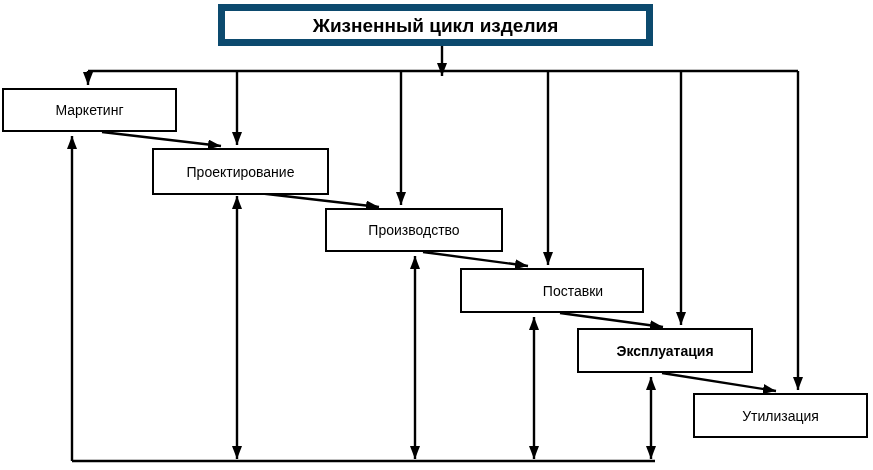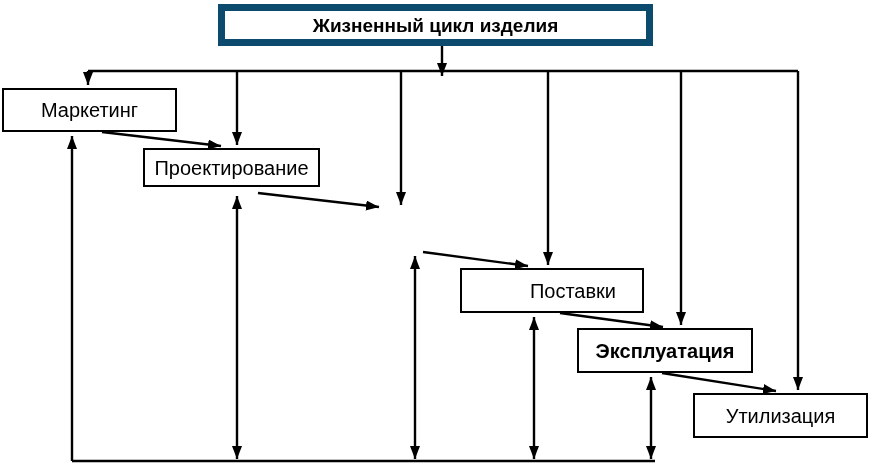--- a/index.html
+++ b/index.html
@@ -27,21 +27,21 @@
     position: absolute;
     box-sizing: border-box;
     background: #ffffff;
     border: 2px solid #000000;
     display: flex;
     align-items: center;
     justify-content: center;
     z-index: 2;
   }
   .node-label {
-    font-size: 20px;
+    font-size: 14px;
     color: #000000;
     white-space: nowrap;
     line-height: 1;
   }
   .title-node {
     position: absolute;
     box-sizing: border-box;
     background: #ffffff;
     border: 7px solid #0c4a6e;
     display: flex;
@@ -52,21 +52,21 @@
   .title-label {
     font-size: 19px;
     font-weight: bold;
     color: #000000;
     white-space: nowrap;
     line-height: 1;
   }
   
   #node-title      { left: 218px; top: 4px;   width: 435px; height: 42px; }
   #node-marketing  { left: 2px;   top: 88px;  width: 175px; height: 44px; }
-  #node-design     { left: 143px; top: 148px; width: 177px; height: 39px; }
+  #node-design     { left: 152px; top: 148px; width: 177px; height: 47px; }
   #node-production { left: 325px; top: 208px; width: 178px; height: 44px; }
   #node-supply     { left: 460px; top: 268px; width: 184px; height: 45px; padding-left: 42px; }
   #node-operation  { left: 577px; top: 328px; width: 176px; height: 45px; font-weight: bold; }
   #node-disposal   { left: 693px; top: 393px; width: 175px; height: 45px; }
 </style>
 </head>
 <body>
 
 <div class="canvas">
 
@@ -108,20 +108,23 @@
   </div>
 
   <div id="node-marketing" class="node">
     <span class="node-label">Маркетинг</span>
   </div>
 
   <div id="node-design" class="node">
     <span class="node-label">Проектирование</span>
   </div>
 
+  <div id="node-production" class="node">
+    <span class="node-label">Производство</span>
+  </div>
 
   <div id="node-supply" class="node">
     <span class="node-label">Поставки</span>
   </div>
 
   <div id="node-operation" class="node">
     <span class="node-label">Эксплуатация</span>
   </div>
 
   <div id="node-disposal" class="node">

